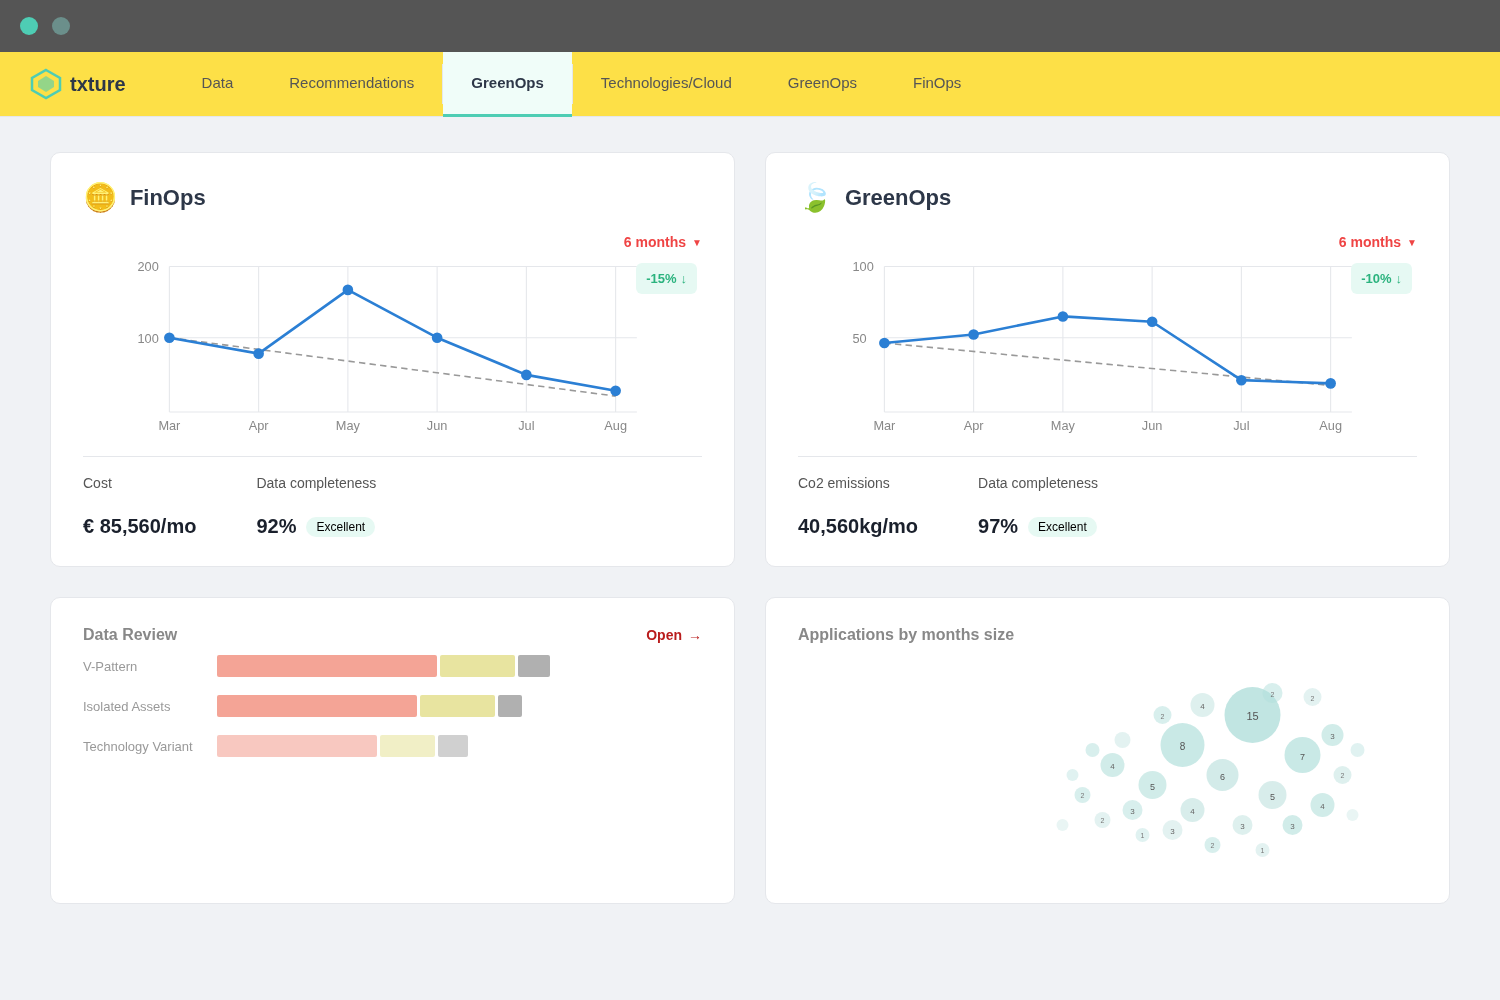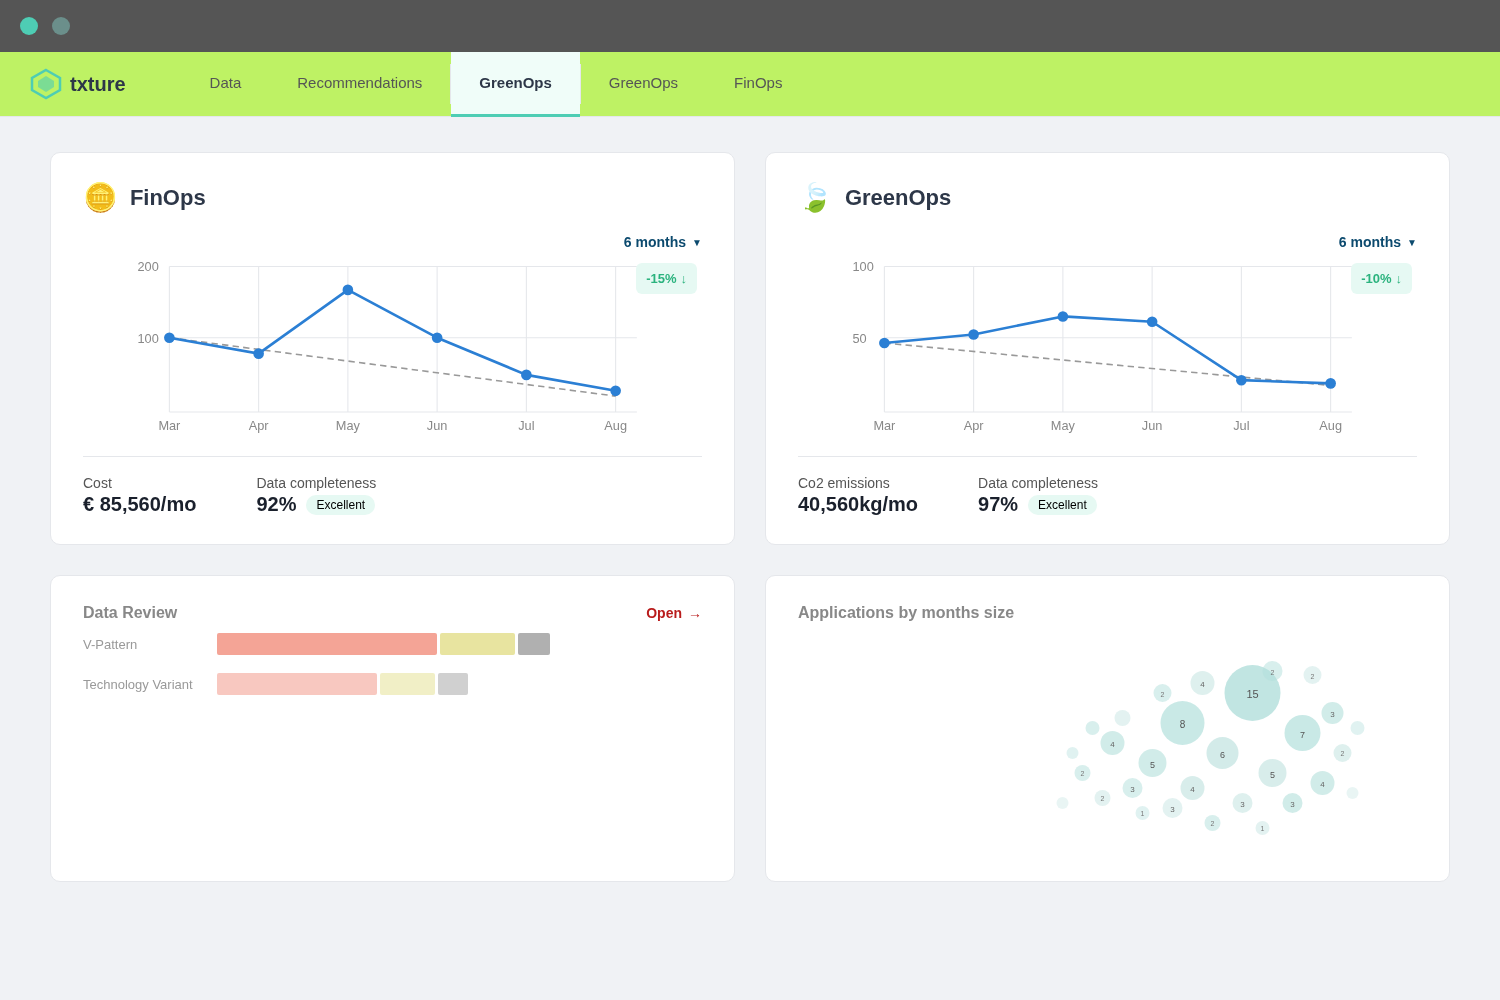--- a/index.html
+++ b/index.html
@@ -5,49 +5,49 @@
     * { margin: 0; padding: 0; box-sizing: border-box; }
     body { font-family: -apple-system, BlinkMacSystemFont, 'Segoe UI', sans-serif; background: #f0f2f5; min-height: 1000px; width: 1500px; overflow-x: hidden; }
 
     
     .topbar { background: #555; height: 52px; display: flex; align-items: center; padding: 0 20px; gap: 14px; }
     .topbar-dot { width: 18px; height: 18px; border-radius: 50%; }
     .topbar-dot.green { background: #4ecdb4; }
     .topbar-dot.teal { background: #6b8f8b; }
 
     
-    .navbar { background: #bef264; height: 65px; display: flex; align-items: center; padding: 0 30px; border-bottom: 1px solid #e5e7eb; gap: 16px; }
+    .navbar { background: #fde047; height: 65px; display: flex; align-items: center; padding: 0 30px; border-bottom: 1px solid #e5e7eb; gap: 8px; }
     .logo { display: flex; align-items: center; gap: 8px; margin-right: 40px; }
     .logo-text { font-size: 20px; font-weight: 600; color: #2d3748; }
     .nav-items { display: flex; align-items: stretch; height: 65px; justify-content: flex-end; }
     .nav-item { display: flex; align-items: center; padding: 0 28px; font-size: 15px; color: #555; cursor: pointer; border-bottom: 3px solid transparent; position: relative; text-decoration: none; }
     .nav-item.active { color: #2d3748; font-weight: 600; border-bottom: 3px solid #4ecdb4; background: #f0fdf9; }
     .nav-divider { width: 1px; background: #e5e7eb; height: 40px; align-self: center; }
 
     
     .main { padding: 35px 50px; }
 
     
     .cards-row { display: flex; gap: 30px; margin-bottom: 30px; }
     .card { background: #fff; border-radius: 10px; border: 1px solid #e5e7eb; padding: 28px 32px; flex: 1; }
 
     .card-header { display: flex; align-items: center; gap: 12px; margin-bottom: 20px; }
     .card-icon { font-size: 28px; color: #555; }
     .card-title { font-size: 22px; font-weight: 600; color: #2d3748; }
 
     .chart-controls { display: flex; justify-content: flex-end; margin-bottom: 8px; }
-    .time-selector { font-size: 14px; font-weight: 600; color: #0c4a6e; cursor: pointer; display: flex; align-items: center; gap: 6px; margin-left: 45px; }
+    .time-selector { font-size: 14px; font-weight: 600; color: #ef4444; cursor: pointer; display: flex; align-items: center; gap: 6px; margin-left: 45px; }
     .time-selector .arrow { font-size: 10px; }
 
     .chart-area { position: relative; height: 180px; margin-bottom: 14px; }
 
     .chart-divider { border: none; border-top: 1px solid #e5e7eb; margin: 18px 0; }
 
     .metrics-row { display: flex; gap: 60px; }
-    .metric-label { font-size: 14px; color: #555; font-weight: 500; margin-bottom: 2px; }
+    .metric-label { font-size: 14px; color: #555; font-weight: 500; margin-bottom: 24px; }
     .metric-value { font-size: 20px; font-weight: 700; color: #1a202c; display: flex; align-items: center; gap: 10px; }
     .badge-excellent { background: #e6f9f3; color: #000000; font-size: 12px; font-weight: 400; padding: 3px 10px; border-radius: 12px; }
 
     
     .bottom-row { display: flex; gap: 30px; }
     .bottom-card { background: #fff; border-radius: 10px; border: 1px solid #e5e7eb; padding: 28px 32px; }
     .bottom-card.data-review { flex: 1; }
     .bottom-card.app-stack { flex: 1; }
 
     .bottom-card-header { display: flex; align-items: center; justify-content: space-between; margin-bottom: 11px; }
@@ -88,20 +88,21 @@
       <polygon points="16,8 24,13 24,19 16,24 8,19 8,13" fill="#4ecdb4" opacity="0.6"></polygon>
     </svg>
     <span class="logo-text">txture</span>
   </div>
   <div class="nav-items">
     <a class="nav-item">Data</a>
     <a class="nav-item">Recommendations</a>
     <div class="nav-divider"></div>
     <a class="nav-item active">GreenOps</a>
     <div class="nav-divider"></div>
+    <a class="nav-item">Technologies/Cloud</a>
     <a class="nav-item">GreenOps</a>
     <a class="nav-item">FinOps</a>
   </div>
 </div>
 
 <div class="main">
 
   <div class="cards-row">
 
     <div class="card">
@@ -253,20 +254,28 @@
 
       <div class="bar-row">
         <span class="bar-label">V-Pattern</span>
         <div class="bar-track">
           <div class="bar-seg red" style="width:220px;"></div>
           <div class="bar-seg yellow" style="width:75px;"></div>
           <div class="bar-seg gray" style="width:32px;"></div>
         </div>
       </div>
 
+      <div class="bar-row">
+        <span class="bar-label">Isolated Assets</span>
+        <div class="bar-track">
+          <div class="bar-seg red" style="width:200px;"></div>
+          <div class="bar-seg yellow" style="width:75px;"></div>
+          <div class="bar-seg gray" style="width:24px;"></div>
+        </div>
+      </div>
 
       <div class="bar-row">
         <span class="bar-label">Technology Variant</span>
         <div class="bar-track">
           <div class="bar-seg red" style="width:160px; opacity:0.6;"></div>
           <div class="bar-seg yellow" style="width:55px; opacity:0.6;"></div>
           <div class="bar-seg gray" style="width:30px; opacity:0.6;"></div>
         </div>
       </div>
     </div>

